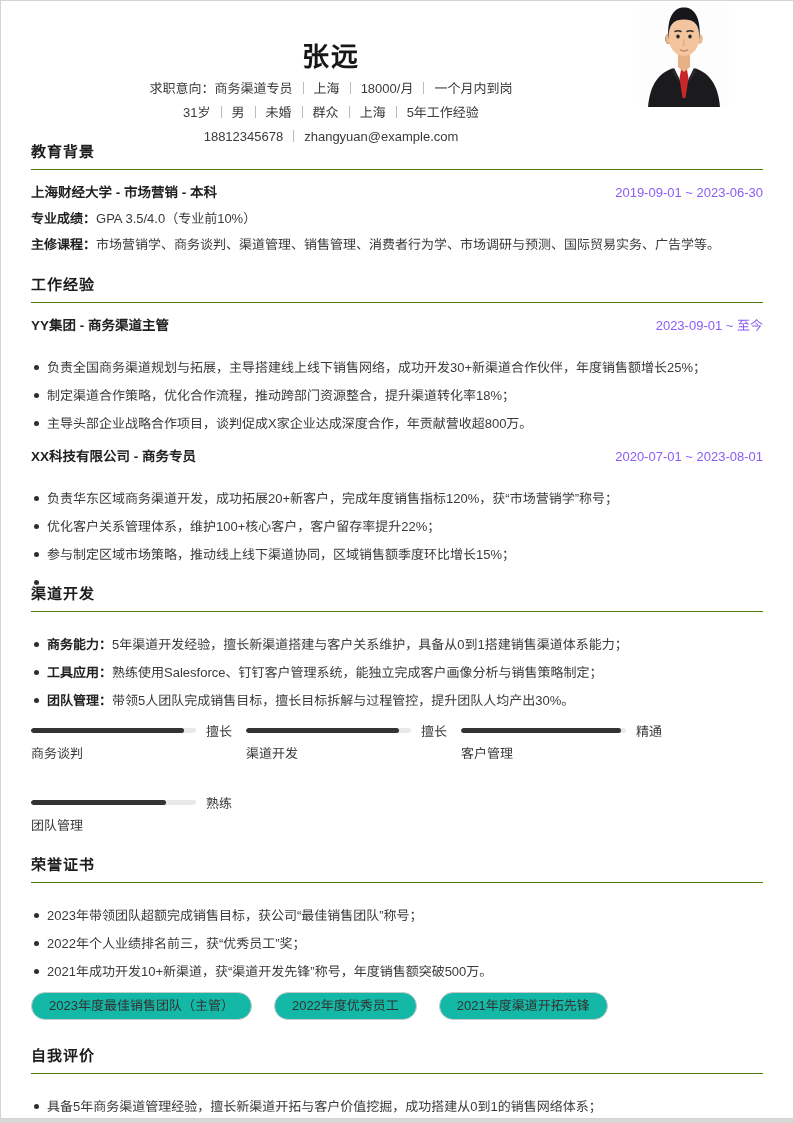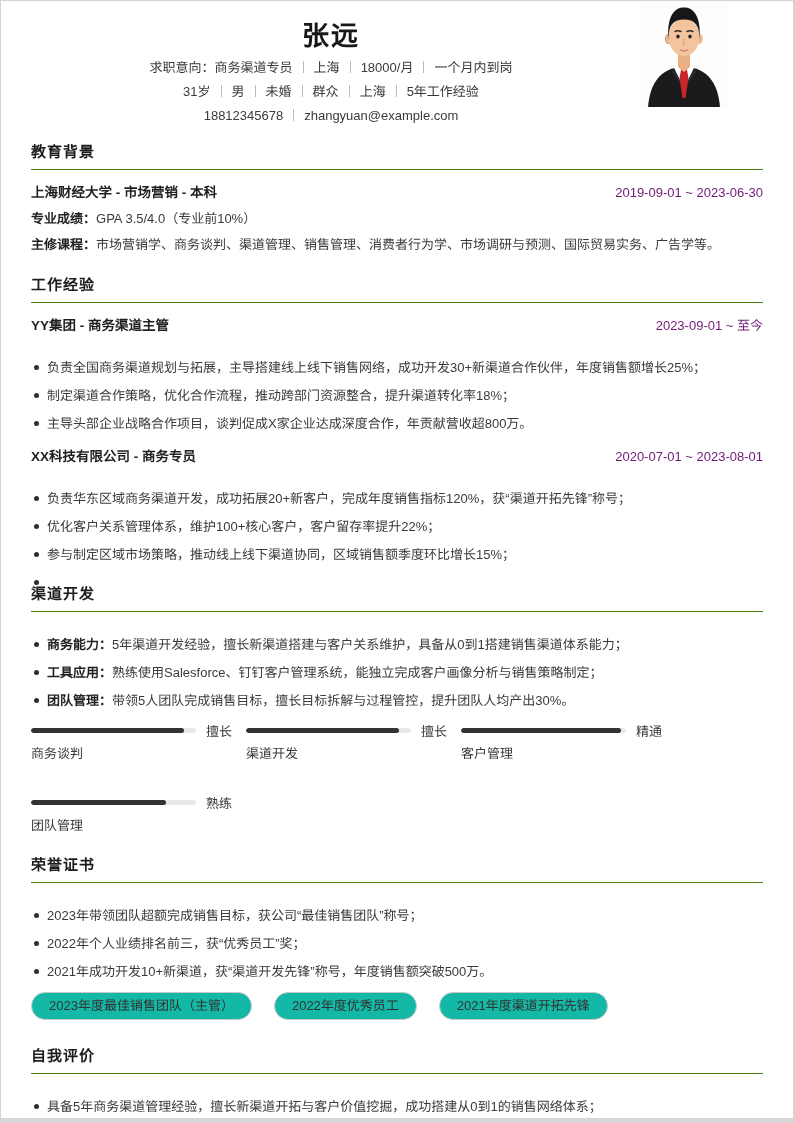--- a/index.html
+++ b/index.html
@@ -13,37 +13,37 @@
   .page {
     width: 794px; height: 1119px;
     background: #ffffff;
     border: 1px solid #d4d4d4;
     padding: 0 30px;
     overflow: hidden;
     position: relative;
   }
 
   
-  .header { position: relative; padding-top: 19px; height: 120px; }
+  .header { position: relative; padding-top: 40px; height: 120px; }
   .header-center { width: 600px; text-align: center; }
   .name { font-size: 27px; line-height: 32px; font-weight: 700; color: #171717; letter-spacing: 2px; }
   .info-line { margin-top: 8px; font-size: 13px; line-height: 16px; color: #3a3a3a; white-space: nowrap; }
   .sep { display: inline-block; width: 1px; height: 12px; background: #bdbdbd; margin: 0 10px; vertical-align: -1px; }
   .photo { position: absolute; top: -2px; right: 34px; width: 90px; height: 108px; background: #fdfdfd; }
   .photo svg { display: block; width: 100%; height: 100%; }
 
   
   .sec { margin-top: 21px; }
   .sec-title {
     font-size: 15px; line-height: 20px; font-weight: 700; color: #1c1c1c;
     border-bottom: 1px solid #4d7c0f; padding-bottom: 7px; letter-spacing: 1px;
   }
   .row { display: flex; justify-content: space-between; align-items: baseline; margin-top: 14px; }
   .bold { font-weight: 700; color: #1f1f1f; font-size: 13.5px; line-height: 18px; }
-  .date { font-size: 13px; color: #701a75; line-height: 18px; }
+  .date { font-size: 13px; color: #8b5cf6; line-height: 18px; }
   .line { margin-top: 7px; font-size: 13px; line-height: 19px; }
   .line .lab { font-weight: 700; color: #1f1f1f; }
 
   
   ul.bullets { list-style: none; margin-top: 2px; }
   ul.bullets li { position: relative; padding-left: 16px; margin-top: 11px; font-size: 13px; line-height: 17px; }
   ul.bullets li:first-child { margin-top: 24px; }
   .dot { position: absolute; left: 3px; top: 6px; width: 5px; height: 5px; border-radius: 50%; background: #2e2e2e; }
   .blab { font-weight: 700; color: #1f1f1f; }
 
@@ -143,21 +143,21 @@
       <li><span class="dot"></span><span>负责全国商务渠道规划与拓展，主导搭建线上线下销售网络，成功开发30+新渠道合作伙伴，年度销售额增长25%；</span></li>
       <li><span class="dot"></span><span>制定渠道合作策略，优化合作流程，推动跨部门资源整合，提升渠道转化率18%；</span></li>
       <li><span class="dot"></span><span>主导头部企业战略合作项目，谈判促成X家企业达成深度合作，年贡献营收超800万。</span></li>
     </ul>
 
     <div class="row" style="margin-top:16px;">
       <div class="bold">XX科技有限公司 - 商务专员</div>
       <div class="date">2020-07-01 ~ 2023-08-01</div>
     </div>
     <ul class="bullets">
-      <li><span class="dot"></span><span>负责华东区域商务渠道开发，成功拓展20+新客户，完成年度销售指标120%，获“渠道开拓先锋”称号；</span></li>
+      <li><span class="dot"></span><span>负责华东区域商务渠道开发，成功拓展20+新客户，完成年度销售指标120%，获“市场营销学”称号；</span></li>
       <li><span class="dot"></span><span>优化客户关系管理体系，维护100+核心客户，客户留存率提升22%；</span></li>
       <li><span class="dot"></span><span>参与制定区域市场策略，推动线上线下渠道协同，区域销售额季度环比增长15%；</span></li>
       <li><span class="dot"></span></li>
     </ul>
   </section>
 
   <section class="sec">
     <h2 class="sec-title">渠道开发</h2>
     <ul class="bullets">
       <li><span class="dot"></span><span class="blab">商务能力：</span><span>5年渠道开发经验，擅长新渠道搭建与客户关系维护，具备从0到1搭建销售渠道体系能力；</span></li>

